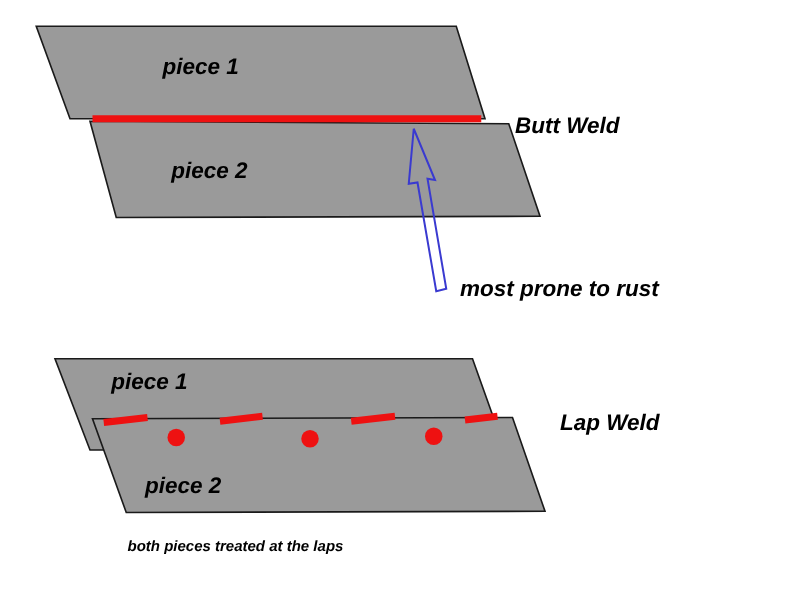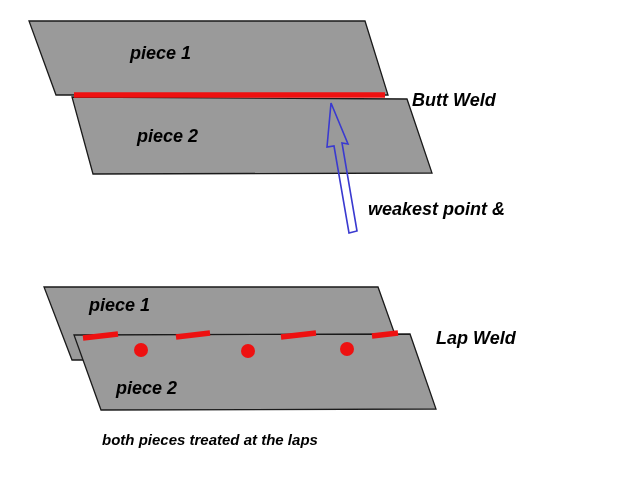--- a/index.html
+++ b/index.html
@@ -13,21 +13,21 @@
   .shapes{position:absolute;left:0;top:0;}
   .lbl{
     position:absolute;
     font-weight:bold;
     font-style:italic;
     font-size:18px;
     line-height:1.15;
     color:#000000;
     white-space:nowrap;
   }
-  .caption{font-size:15px;}
+  .caption{font-size:12px;}
 </style>
 </head>
 <body>
 
 <div class="canvas">
 
   <svg class="shapes" width="640" height="480" viewBox="0 0 640 480">
 
     <polygon points="29,21 365,21 388,95 56,95" stroke-width="1.3" fill="#9a9a9a" stroke="#1a1a1a"></polygon>
     <polygon points="72,97 407,99 432,173 93,174" stroke-width="1.3" fill="#9a9a9a" stroke="#1a1a1a"></polygon>
@@ -41,20 +41,20 @@
     <line x1="281" y1="337" x2="316" y2="333" stroke-width="5.5" stroke="#ee1111"></line>
     <line x1="372" y1="336" x2="398" y2="333" stroke-width="5.5" stroke="#ee1111"></line>
     <circle cx="141" cy="350" r="7" fill="#ee1111"></circle>
     <circle cx="248" cy="351" r="7" fill="#ee1111"></circle>
     <circle cx="347" cy="349" r="7" fill="#ee1111"></circle>
   </svg>
 
   <div class="lbl" style="left:130px;top:43px;">piece 1</div>
   <div class="lbl" style="left:137px;top:126px;">piece 2</div>
   <div class="lbl" style="left:412px;top:90px;">Butt Weld</div>
-  <div class="lbl" style="left:368px;top:199px;">weakest point &amp;</div>
+  <div class="lbl" style="left:368px;top:221px;">most prone to rust</div>
 
   <div class="lbl" style="left:89px;top:295px;">piece 1</div>
   <div class="lbl" style="left:116px;top:378px;">piece 2</div>
-  <div class="lbl" style="left:436px;top:328px;">Lap Weld</div>
+  <div class="lbl" style="left:448px;top:328px;">Lap Weld</div>
   <div class="lbl caption" style="left:102px;top:431px;">both pieces treated at the laps</div>
 
 </div>
 
 </body></html>

